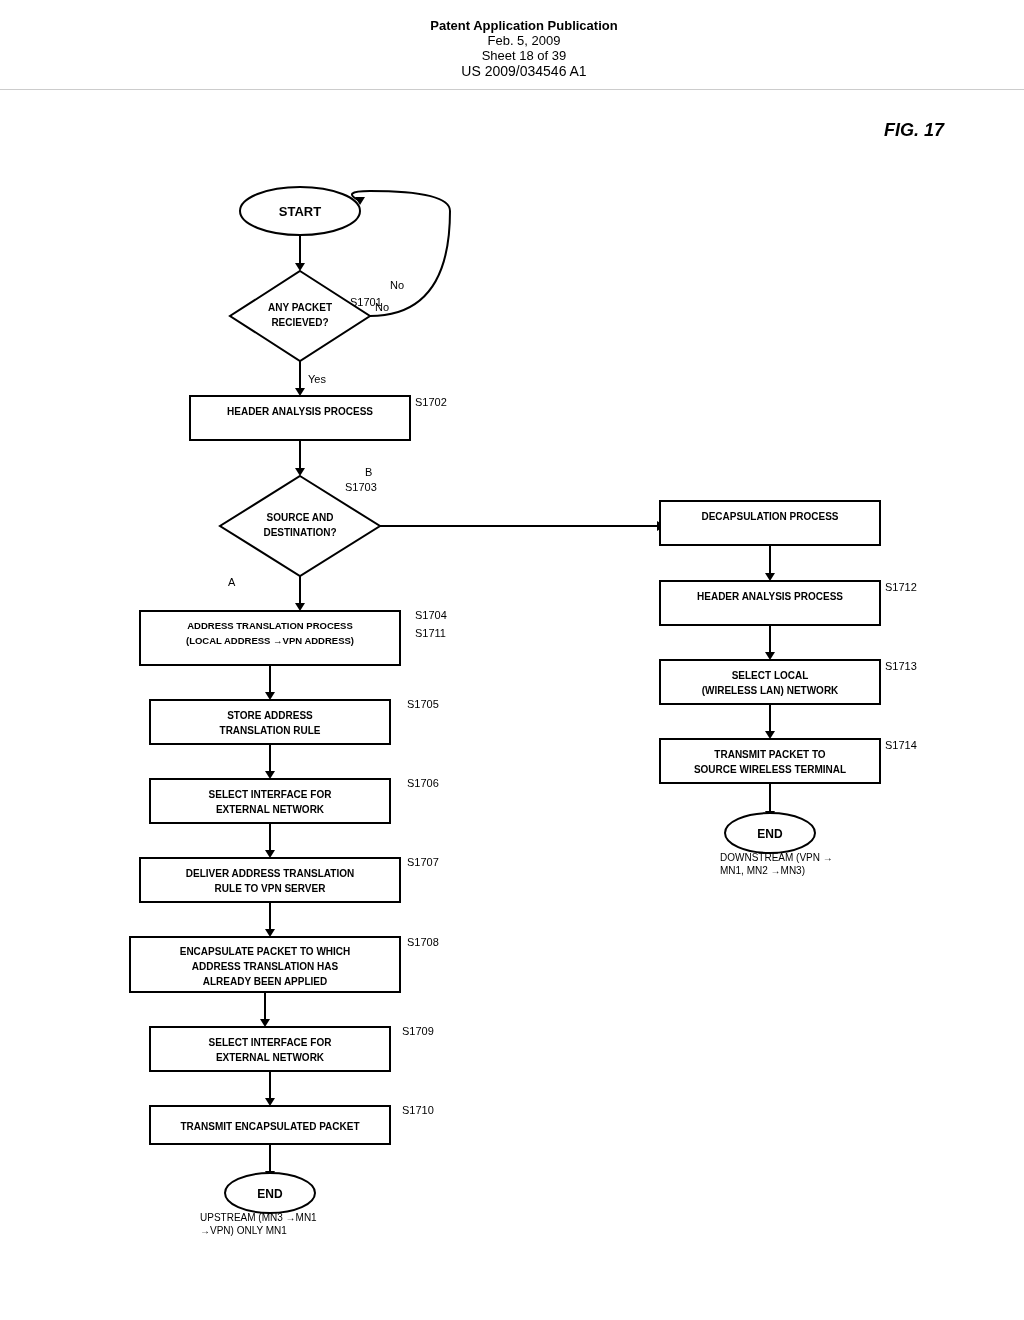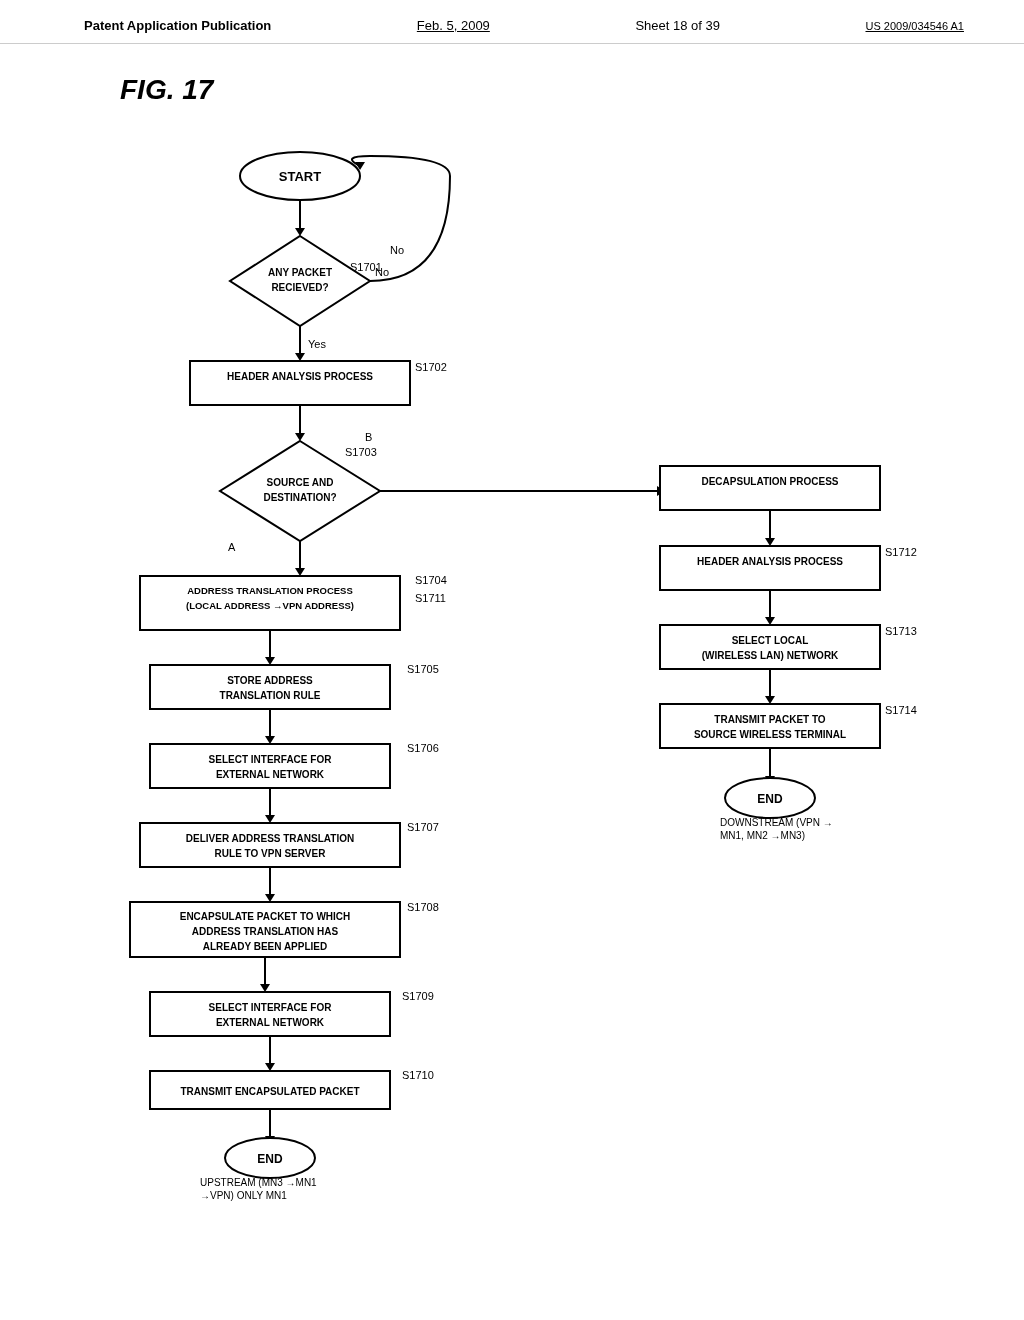--- a/index.html
+++ b/index.html
@@ -19,35 +19,37 @@
       position: relative;
     }
     
     .header {
       display: flex;
       justify-content: space-between;
       align-items: center;
       padding: 18px 60px 10px 84px;
       border-bottom: 1px solid #ccc;
       font-size: 13px;
+      flex-direction: column;
     }
     .header-left { font-weight: bold; }
-    .header-center { font-size: 13px; text-decoration: underline; }
-    .header-right { font-size: 11px; text-decoration: underline; }
+    .header-center { font-size: 13px; }
+    .header-right { font-size: 14px; }
 
     
     .content {
       padding: 30px 80px 30px 80px;
     }
     .fig-title {
-      font-size: 28px;
+      font-size: 18px;
       font-style: italic;
       font-weight: bold;
       margin-bottom: 30px;
       margin-left: 40px;
+      text-align: right;
     }
   </style>
 </head>
 <body>
 
 <div class="page">
 
   <div class="header">
     <span class="header-left">Patent Application Publication</span>
     <span class="header-center">Feb. 5, 2009</span>

